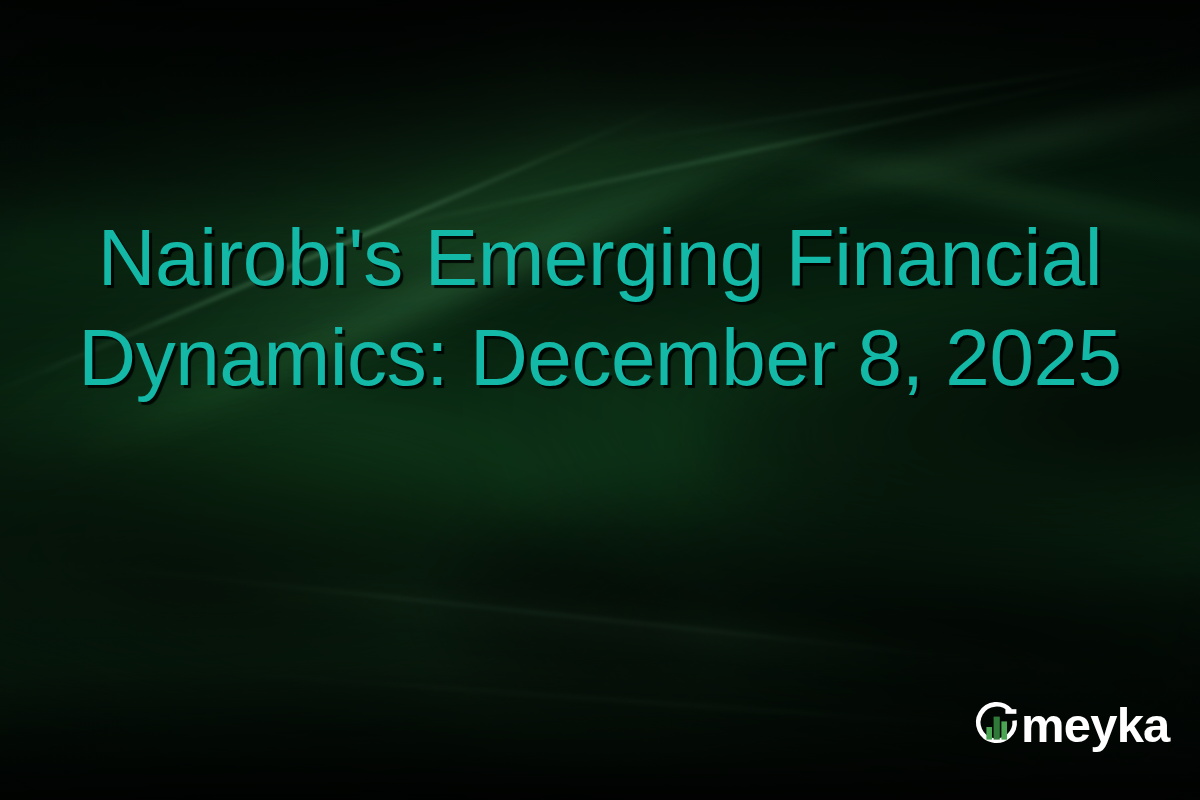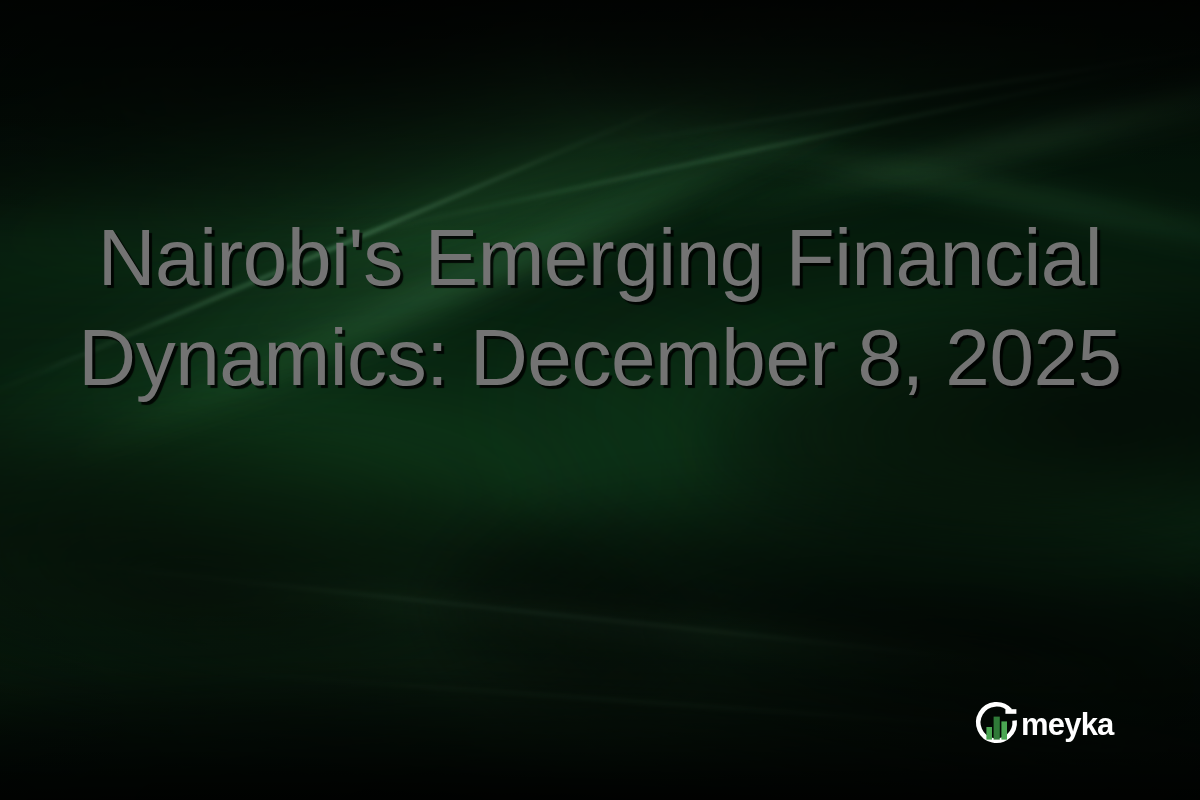--- a/index.html
+++ b/index.html
@@ -103,21 +103,21 @@
   
   #title-block {
     position:absolute;
     left:0; right:0;
     top:208px;
     text-align:center;
     z-index:10;
   }
   .title-line {
     display:block;
-    color:#737373;
+    color:#14b8a6;
     font-family:"Liberation Sans", sans-serif;
     font-weight:400;
     font-size:80px;
     line-height:100px;
     letter-spacing:-0.4px;
     white-space:nowrap;
     text-shadow:3px 3px 1px rgba(0,0,0,0.85);
   }
 
   
@@ -128,21 +128,21 @@
     display:flex;
     align-items:center;
     gap:2px;
     z-index:10;
   }
   #logo-mark { width:50px; height:50px; display:block; flex:none; }
   #logo-word {
     color:#ffffff;
     font-family:"Liberation Sans", sans-serif;
     font-weight:700;
-    font-size:31px;
+    font-size:49px;
     line-height:44px;
     letter-spacing:-0.8px;
     margin-left:-3px;
   }
 </style>
 </head>
 <body>
 
 <div id="stage">
 

